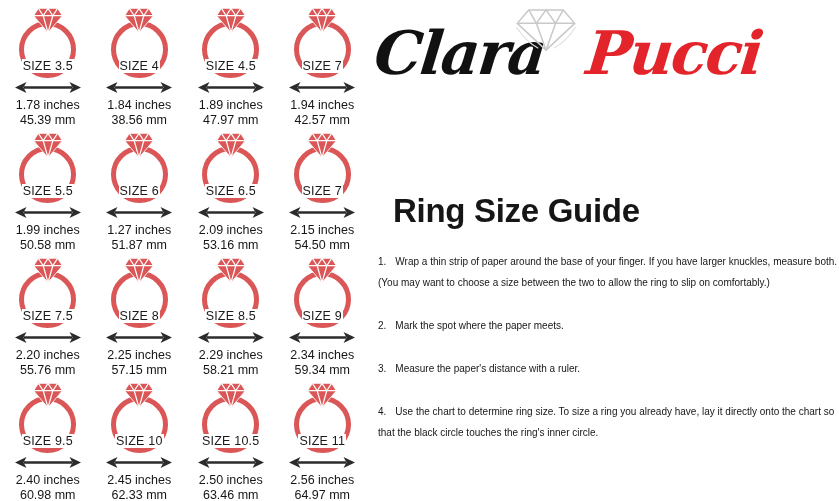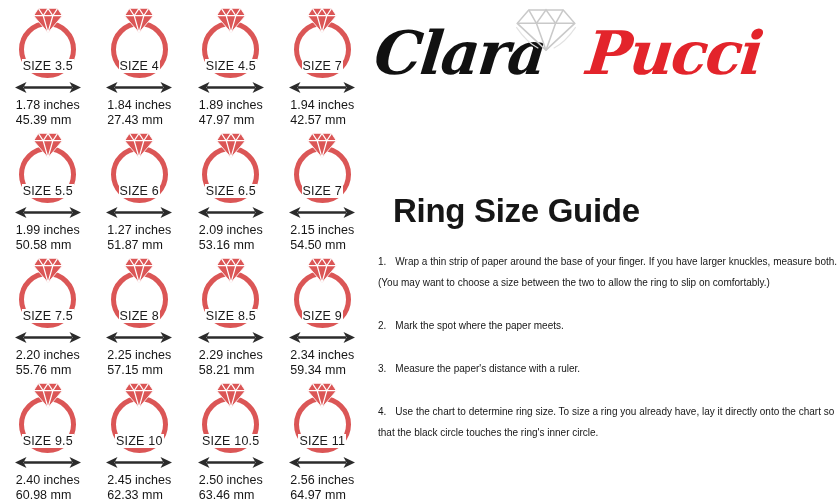--- a/index.html
+++ b/index.html
@@ -23,21 +23,21 @@
   .gem{width:32px;height:27px;position:relative;z-index:2;margin-bottom:-13px;flex:0 0 auto;}
   .ring-circle{
     width:57px;height:57px;border:5.5px solid var(--ring-red);border-radius:50%;
     display:flex;align-items:flex-end;justify-content:center;background:#fff;flex:0 0 auto;
   }
   .size-label{
     font-size:12.5px;letter-spacing:0.2px;white-space:nowrap;background:#fff;
     padding:0 1px;position:relative;z-index:1;color:#1a1a1a;
   }
   .arrow-svg{width:68px;height:13px;margin-top:3px;flex:0 0 auto;}
-  .measure{margin-top:4px;text-align:left;font-size:12.5px;line-height:15px;color:#161616;}
+  .measure{margin-top:4px;text-align:center;font-size:12.5px;line-height:15px;color:#161616;}
 
   
   .right-col{position:absolute;left:375px;top:0;width:464px;height:501px;}
 
   .logo-row{position:absolute;left:0;top:4px;width:464px;height:100px;}
   .logo-first{
     position:absolute;left:0px;top:14px;
     font-family:"DejaVu Serif", serif;font-style:italic;font-weight:bold;
     font-size:60px;color:#111;transform:skewX(-6deg);letter-spacing:-2px;
   }
@@ -89,21 +89,21 @@
       <div class="ring-circle">
         <span class="size-label">SIZE 4</span>
       </div>
       <svg class="arrow-svg" viewBox="0 0 66 13" aria-hidden="true">
         <line x1="9" y1="6.5" x2="57" y2="6.5" stroke="var(--arrow)" stroke-width="2.6"></line>
         <polygon points="0,6.5 11.5,1 8.5,6.5 11.5,12" fill="var(--arrow)"></polygon>
         <polygon points="66,6.5 54.5,1 57.5,6.5 54.5,12" fill="var(--arrow)"></polygon>
       </svg>
       <div class="measure">
         <div>1.84 inches</div>
-        <div>27.43 mm</div>
+        <div>38.56 mm</div>
       </div>
     </div>
 
     <div class="ring-cell">
       <svg class="gem" viewBox="0 0 36 31" aria-hidden="true">
         <polygon points="7,1.5 29,1.5 34.5,10 18,29.5 1.5,10" fill="var(--ring-red)" stroke="#fff" stroke-width="1"></polygon>
         <path d="M1.5,10 H34.5 M7,1.5 L12.5,10 M29,1.5 L23.5,10 M12.5,10 L18,1.5 M23.5,10 L18,1.5 M12.5,10 L18,29.5 M23.5,10 L18,29.5" stroke="#fff" stroke-width="1.4" fill="none"></path>
       </svg>
       <div class="ring-circle">
         <span class="size-label">SIZE 4.5</span>

